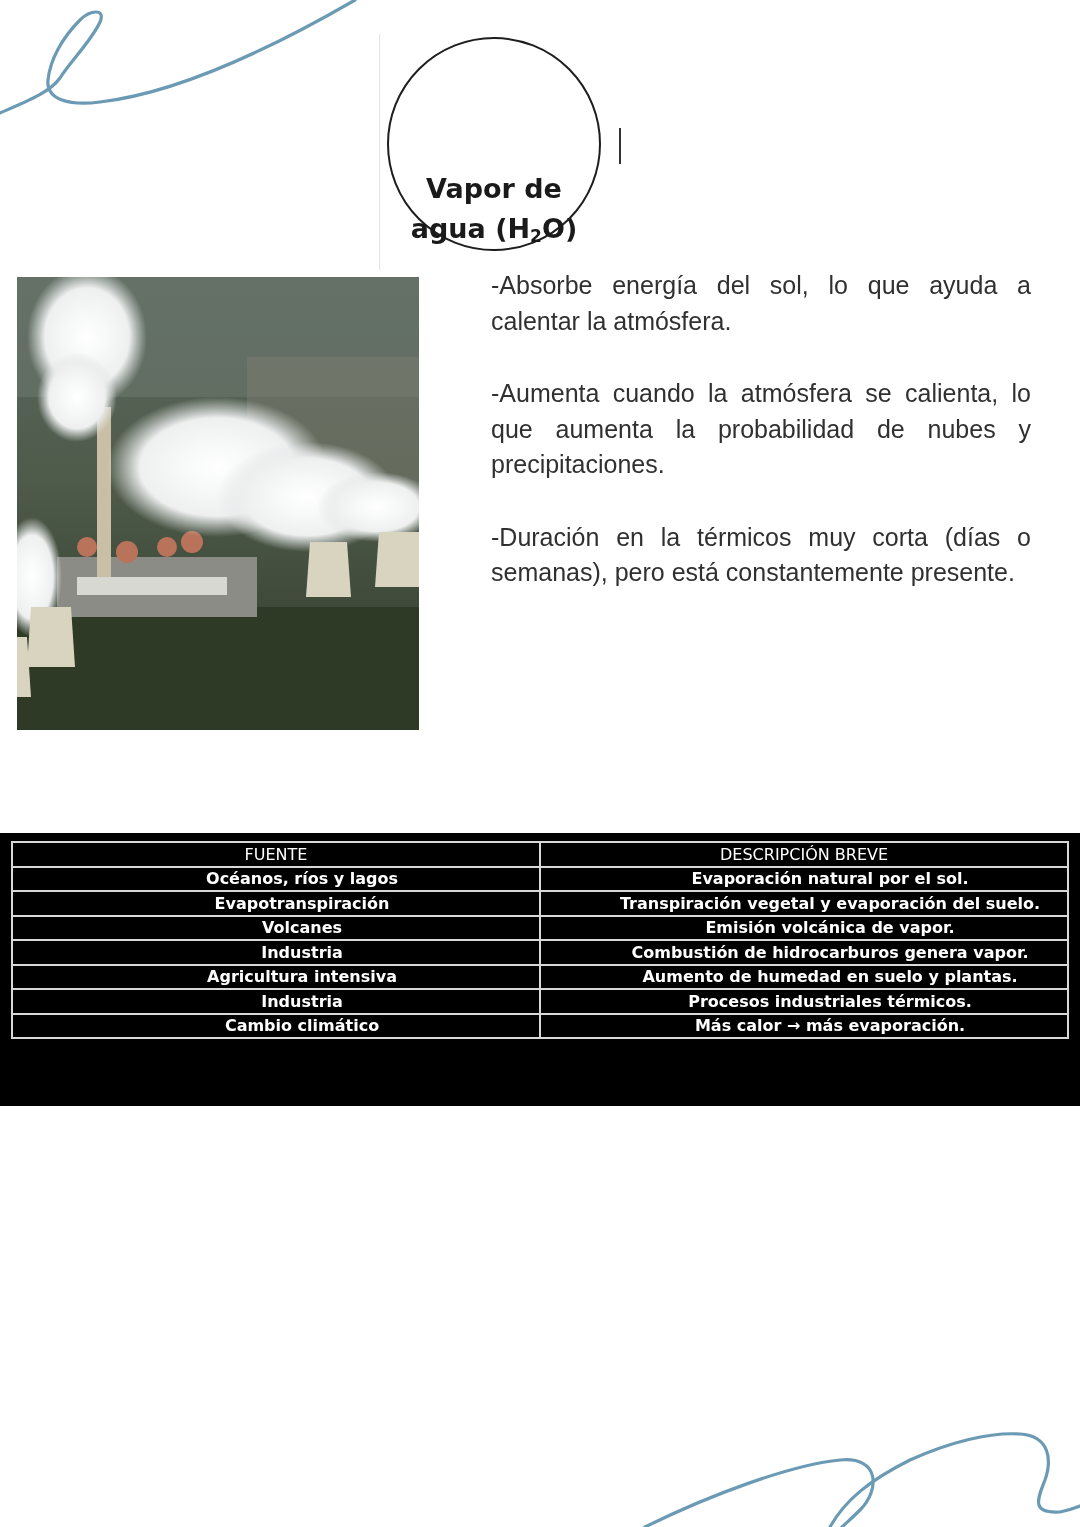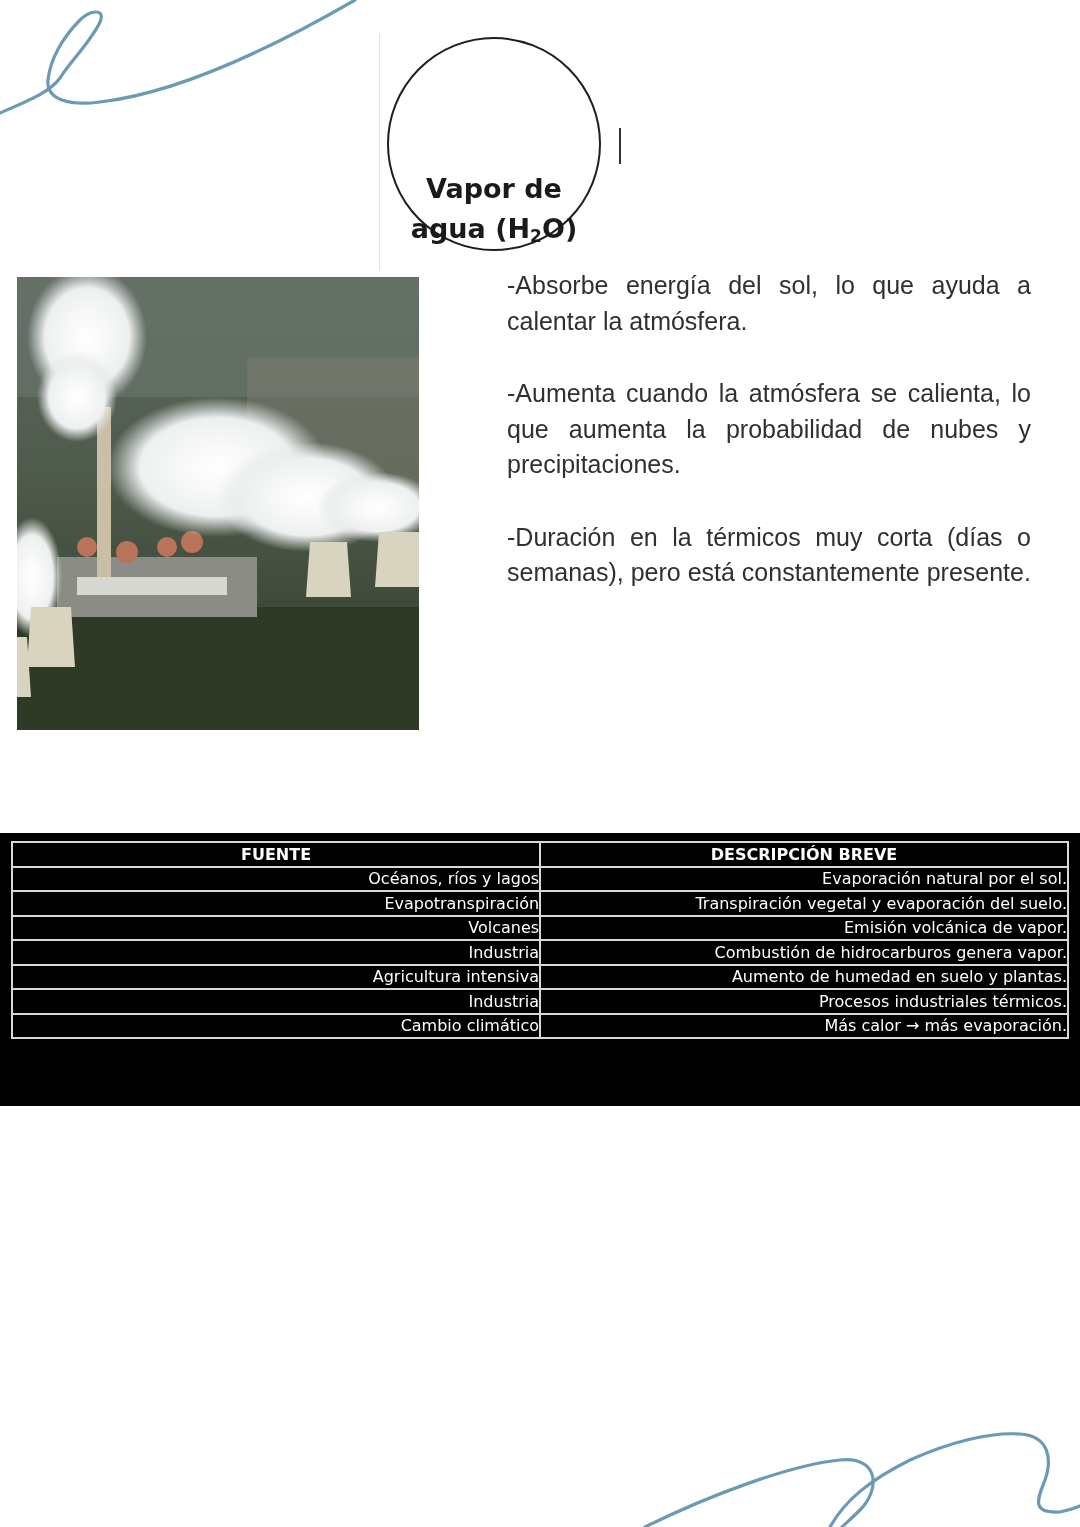--- a/index.html
+++ b/index.html
@@ -51,21 +51,21 @@
     .bullets {
       position: absolute;
       left: 491px; top: 268px;
       width: 540px;
       font-family: "Liberation Sans", sans-serif;
       font-size: 25px;
       line-height: 35.5px;
       color: #303030;
       text-align: justify;
     }
-    .bullets p { margin: 0 0 37px 16px; }
+    .bullets p { margin: 0 0 37px 0; }
 
     .table-wrap {
       position: absolute;
       left: 0; top: 833px;
       width: 1080px; height: 273px;
       background: #000000;
     }
     table.src {
       position: absolute;
       left: 11px; top: 8px;
@@ -74,22 +74,22 @@
       color: #ffffff;
       font-family: "DejaVu Sans", sans-serif;
       font-size: 16px;
     }
     table.src th, table.src td {
       border: 2px solid #d8d8d8;
       height: 24.5px;
       padding: 0;
       box-sizing: border-box;
     }
-    table.src th { font-weight: bold; text-align: center; font-size: 16px; }
-    table.src td { text-align: right; padding-left: 52px; }
+    table.src th { font-weight: normal; text-align: center; font-size: 16px; }
+    table.src td { text-align: center; padding-left: 52px; font-weight: bold; }
     table.src col.c1 { width: 529px; }
     table.src col.c2 { width: 529px; }
   </style>
 </head>
 <body>
 
 <svg class="deco" style="left:0;top:0" width="360" height="120" viewBox="0 0 360 120">
   <path d="M0,113 C30,100 50,92 60,78 C70,62 92,40 100,22 C106,8 90,10 80,20 C62,38 50,60 48,80 C46,100 70,106 100,102 C170,94 260,55 355,0"></path>
 </svg>
 

